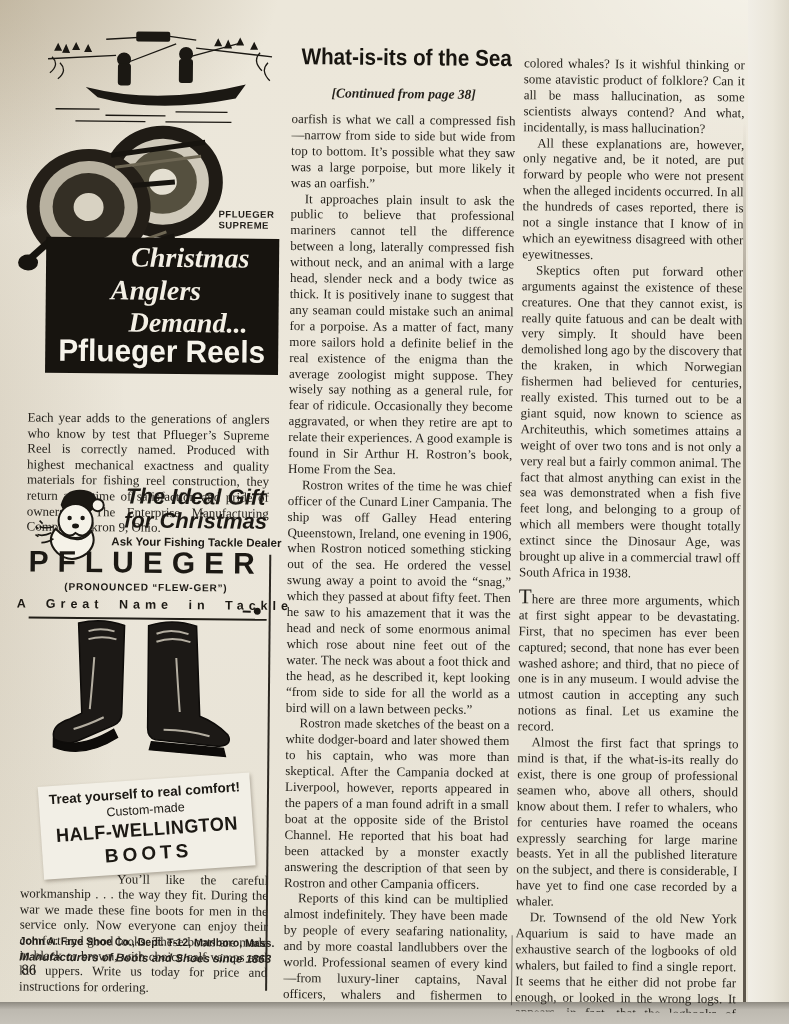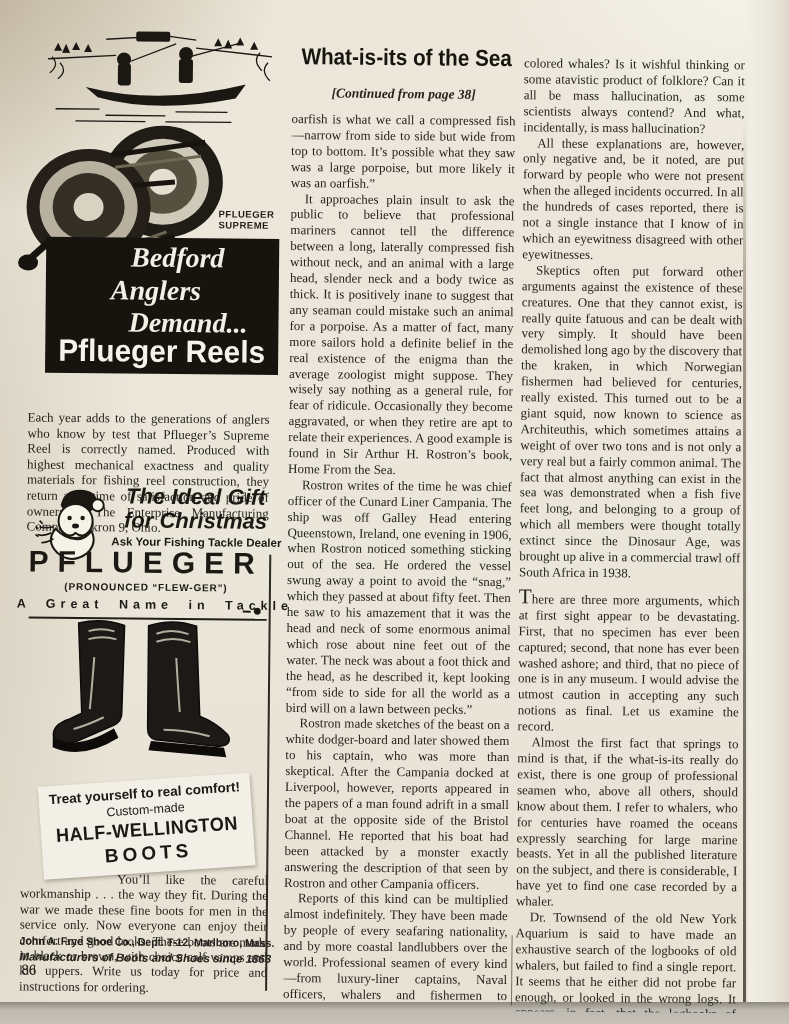--- a/index.html
+++ b/index.html
@@ -193,21 +193,21 @@
           <ellipse cx="14" cy="174" rx="10" ry="8" fill="#17140f"></ellipse>
           <path d="M118 176 l28 -6 14 26 -34 10 z" fill="#17140f"></path>
           <rect x="96" y="196" width="76" height="10" rx="4" fill="#17140f"></rect>
         </g>
       </svg>
 
       <div class="supreme" style="white-space:pre-line">PFLUEGER
 SUPREME</div>
 
       <div class="banner">
-        <div class="s1">Bedford</div>
+        <div class="s1">Christmas</div>
         <div class="s2">Anglers</div>
         <div class="s3">Demand...</div>
         <div class="s4">Pflueger Reels</div>
       </div>
 
       <div class="ad-body">Each year adds to the generations of anglers who know by test that Pflueger’s Supreme Reel is correctly named. Produced with highest mechanical exactness and quality materials for fishing reel construction, they return a lifetime of satisfaction and pride of ownership. The Enterprise Manufacturing Company, Akron 9, Ohio.</div>
 
       <svg class="santa" viewBox="0 0 84 88">
         <g stroke="#1b1813" stroke-width="2" fill="#f5f2e8">
           <path d="M30 22 Q34 6 52 8 Q66 10 64 22 L58 28 Q44 16 32 26 Z" fill="#1b1813"></path>

